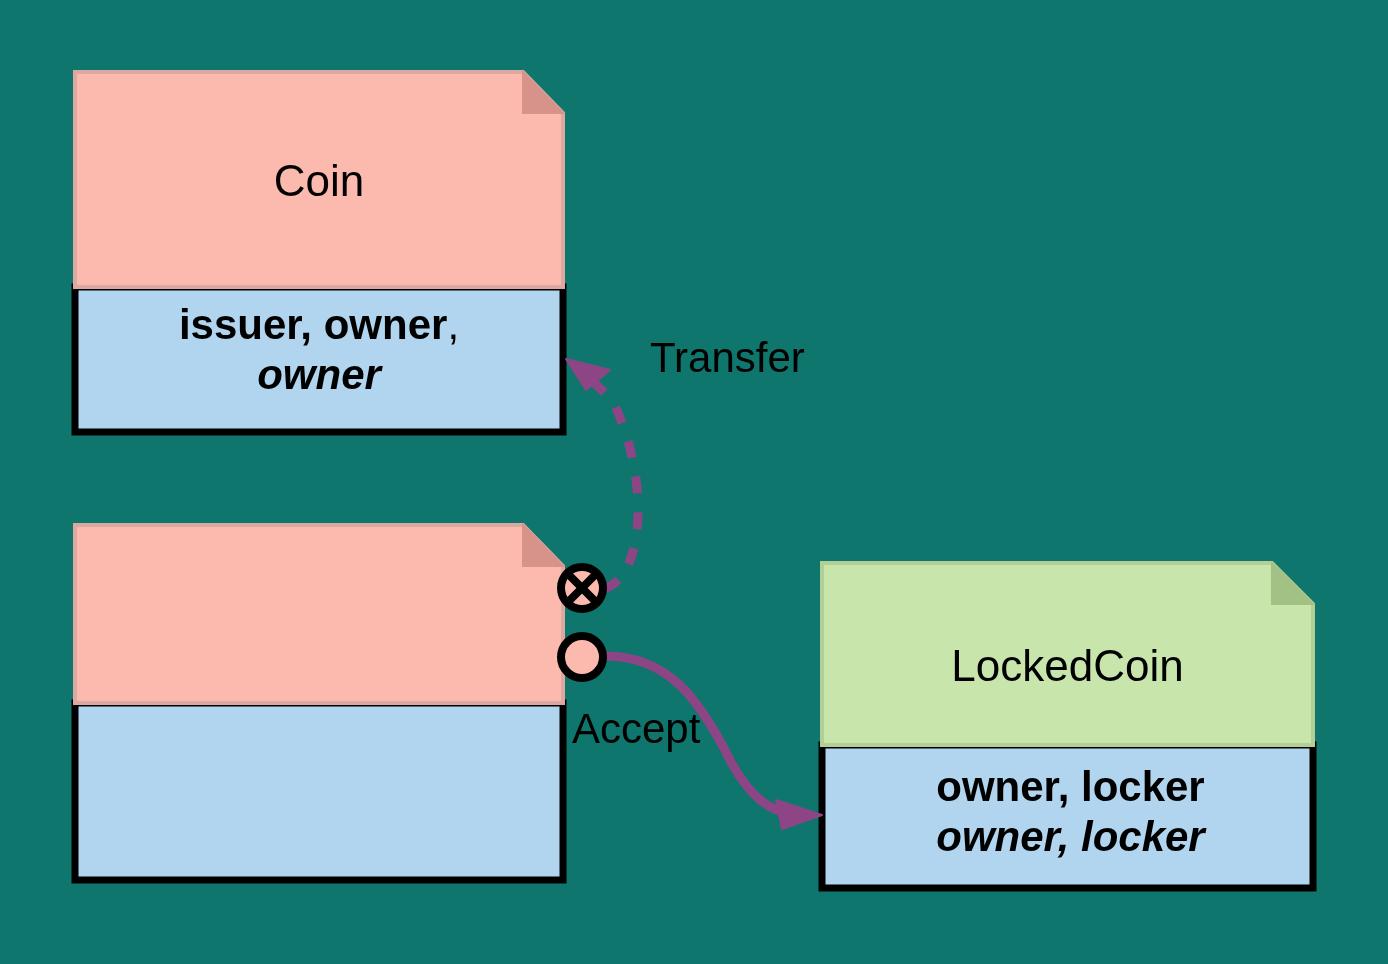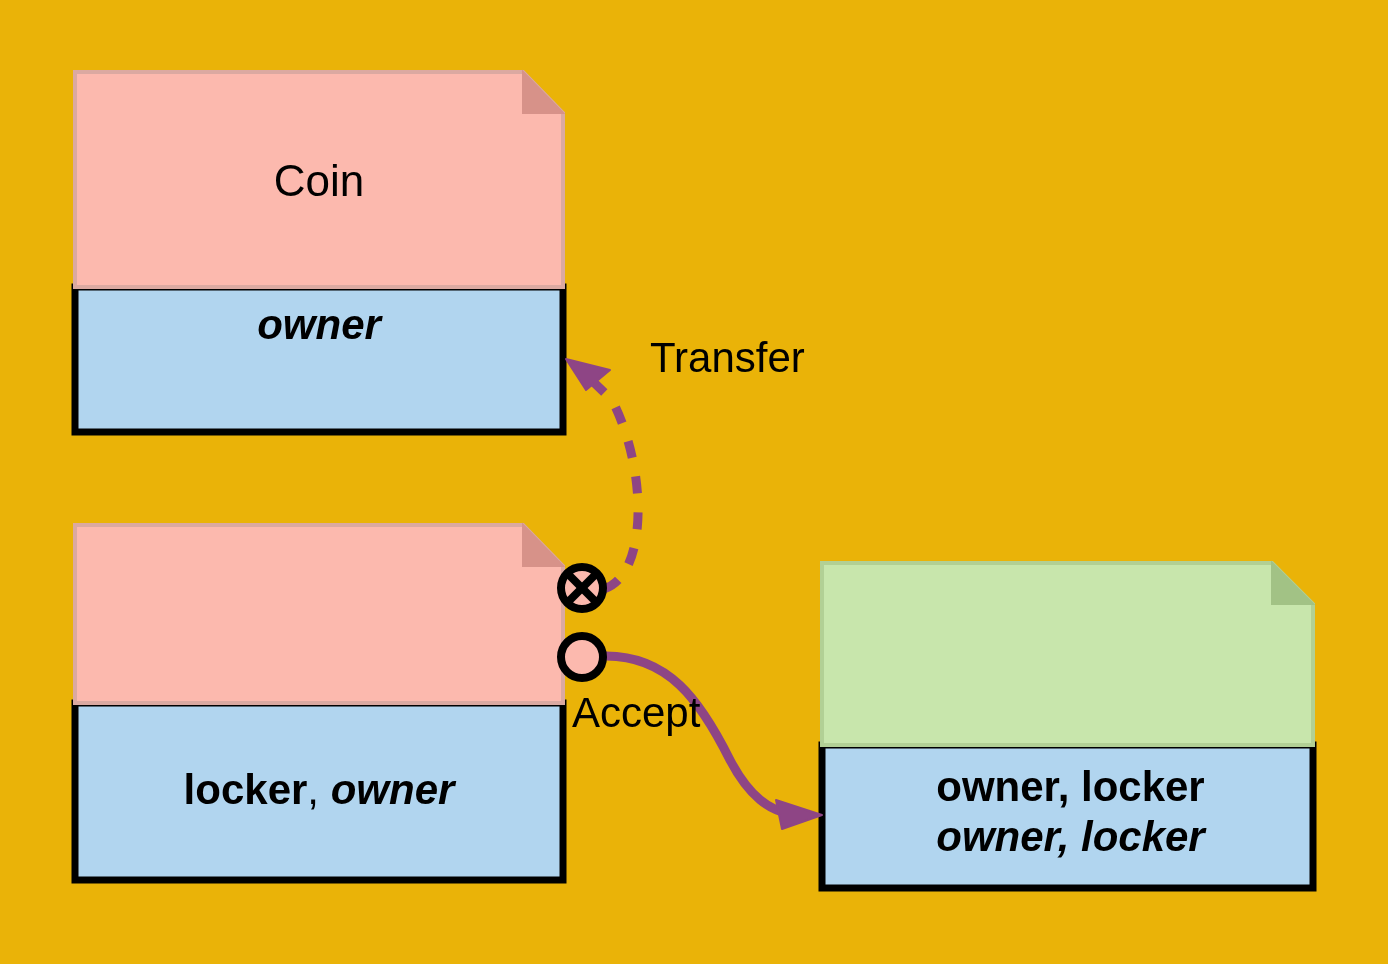--- a/index.html
+++ b/index.html
@@ -8,21 +8,21 @@
     padding: 0;
     background: #ffffff;
   }
   body {
     font-family: "Liberation Sans", sans-serif;
   }
   #canvas {
     position: relative;
     width: 1388px;
     height: 964px;
-    background: #eab308;
+    background: #0f766e;
     overflow: hidden;
   }
   svg.layer {
     position: absolute;
     left: 0;
     top: 0;
     width: 1388px;
     height: 964px;
   }
   
@@ -93,31 +93,30 @@
     </g>
     <g>
       <circle cx="582" cy="657" r="21" fill="#fcb9ae" stroke="#000000" stroke-width="8"></circle>
     </g>
 
   </svg>
 
   <div class="txt node-title" style="left:75px; top:155px; width:488px;">Coin</div>
 
   <div class="txt attr-line" style="left:75px; top:300px; width:488px;">
+    <div><b>issuer, owner</b><span>,</span></div>
     <div><i>owner</i></div>
   </div>
 
 
-  <div class="txt attr-line" style="left:75px; top:765px; width:488px;">
-    <div><b>locker</b><span>, </span><i>owner</i></div>
-  </div>
 
+  <div class="txt node-title" style="left:822px; top:640px; width:491px;">LockedCoin</div>
 
   <div class="txt attr-line" style="left:825px; top:762px; width:491px;">
     <div><b>owner, locker</b></div>
     <div><i>owner, locker</i></div>
   </div>
 
   <div class="txt edge-label" style="left:650px; top:333px;">Transfer</div>
 
-  <div class="txt edge-label" style="left:572px; top:688px;">Accept</div>
+  <div class="txt edge-label" style="left:572px; top:704px;">Accept</div>
 
 </div>
 
 </body></html>

